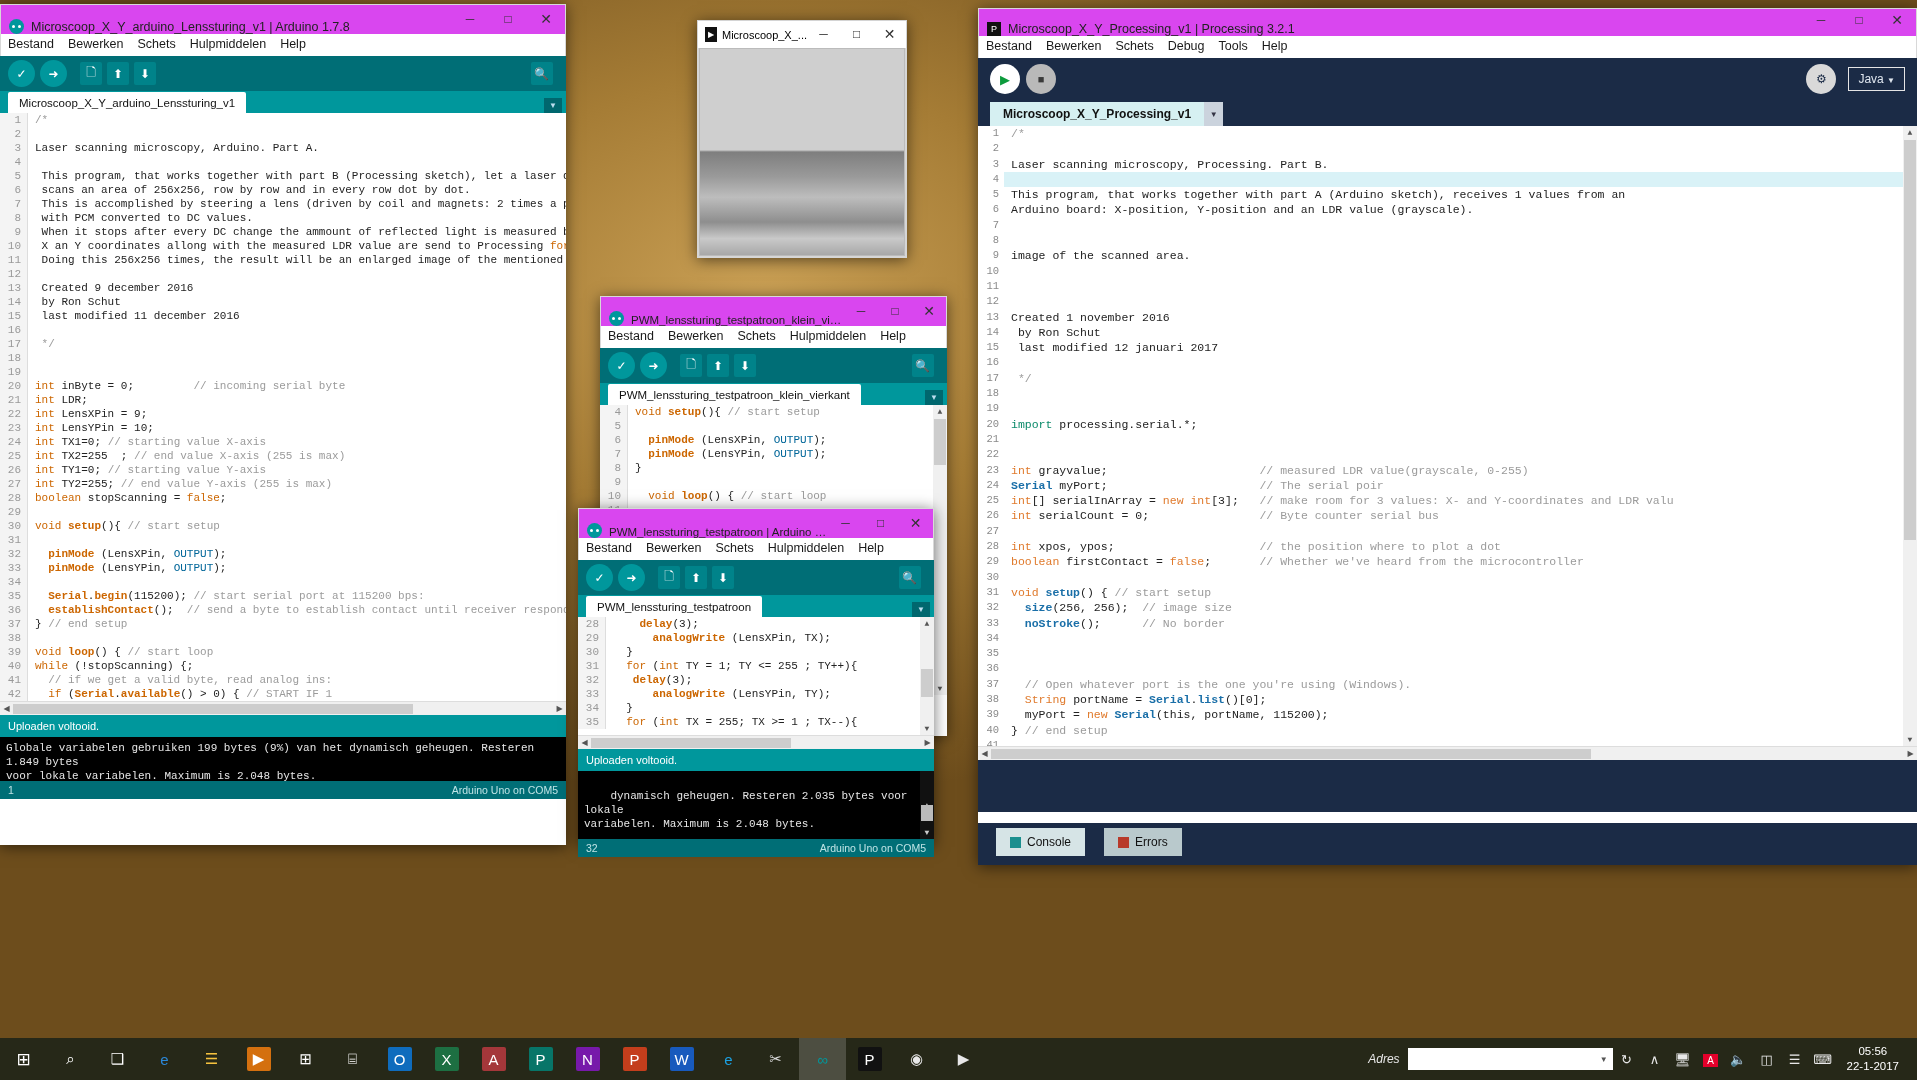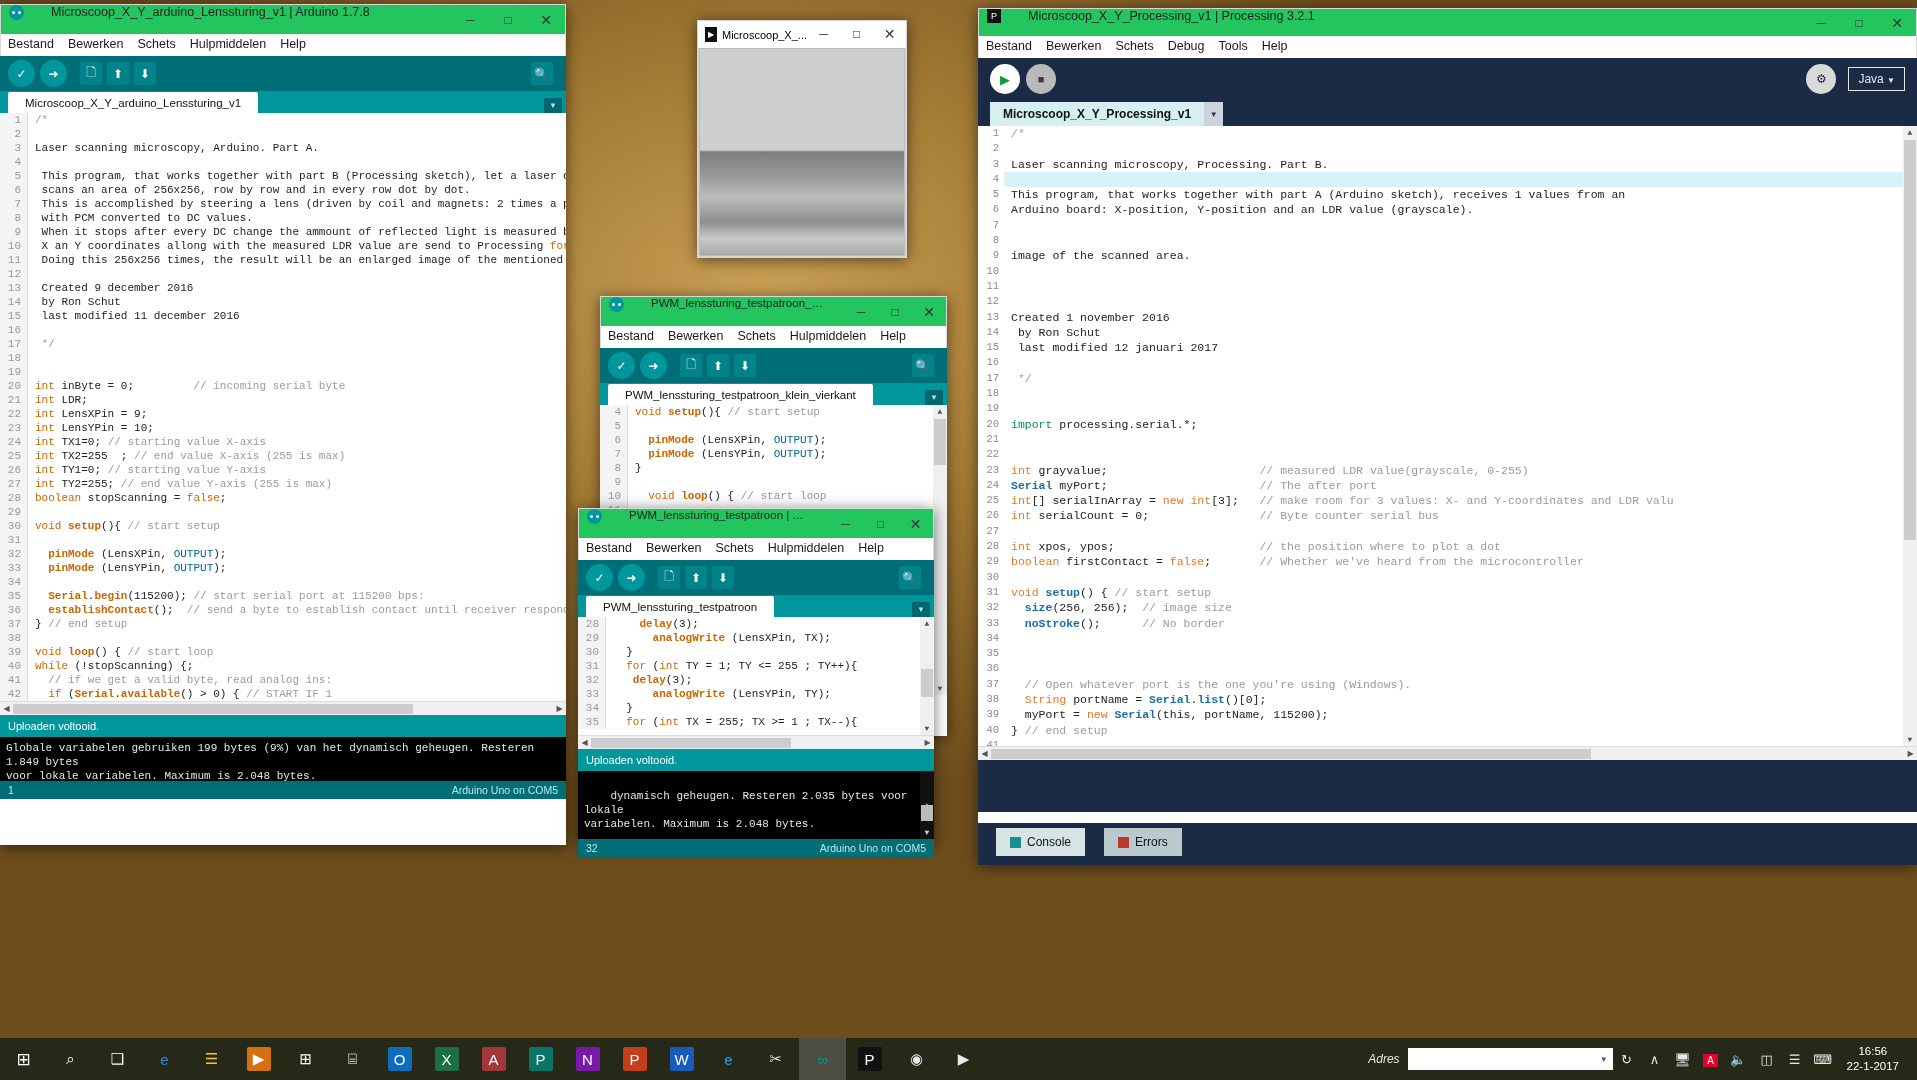--- a/index.html
+++ b/index.html
@@ -10,22 +10,22 @@
   body {
     position: relative;
     background: #4a3a22;
     background-image:
       radial-gradient(ellipse 700px 500px at 760px 300px, #caa055 0%, #a57c35 45%, #6d4d1c 100%),
       linear-gradient(160deg, #5d4a28 0%, #3a2d16 100%);
   }
   
   .win { position: absolute; background: #fff; box-shadow: 0 2px 14px rgba(0,0,0,.55); }
   .titlebar {
-    height: 30px; background: #22c55e; display: flex; align-items: flex-start;
-    padding-left: 8px; border: 1px solid #d8d8d8; border-bottom: none; gap: 20px;
+    height: 30px; background: #d946ef; display: flex; align-items: flex-end;
+    padding-left: 8px; border: 1px solid #d8d8d8; border-bottom: none;
   }
   .titlebar .ttl { font-size: 12.5px; color: #222; margin-left: 7px; white-space: nowrap;
                    overflow: hidden; text-overflow: ellipsis; flex: 1; }
   .wbtns { display: flex; height: 30px; }
   .wbtn { width: 38px; height: 30px; display: flex; align-items: center; justify-content: center;
           font-size: 12px; color: #333; }
   .wbtn.close { font-size: 14px; }
   .arduino-logo { width: 15px; height: 15px; border-radius: 50%; background: #00979c;
                   position: relative; flex: none; }
   .arduino-logo:before, .arduino-logo:after {
@@ -35,21 +35,21 @@
   .arduino-logo:after { right: 3px; }
   .menubar { display: flex; background: #fff; padding: 3px 7px 5px 7px; border-left: 1px solid #d8d8d8;
              border-right: 1px solid #d8d8d8; }
   .menubar span { font-size: 12.5px; color: #1a1a1a; margin-right: 14px; }
   .toolbar { background: #006e76; display: flex; align-items: center; padding: 4px 8px; }
   .tbtn { width: 27px; height: 27px; border-radius: 50%; background: #00979c; margin-right: 5px;
           display: flex; align-items: center; justify-content: center; color: #fff; font-size: 12px; }
   .tbtn.sq { border-radius: 2px; width: 22px; height: 23px; background: #00838a; }
   .tbsp { flex: 1; }
   .tabbar { background: #00979c; display: flex; align-items: flex-end; height: 22px; padding-left: 8px; }
-  .tab { background: #fff; height: 21px; padding: 0 17px; display: flex; align-items: center;
+  .tab { background: #fff; height: 21px; padding: 0 11px; display: flex; align-items: center;
          font-size: 11.5px; color: #111; border-radius: 2px 2px 0 0; }
   .tabdd { width: 18px; height: 15px; background: #00676e; margin-left: auto; margin-right: 4px;
            color: #bde; font-size: 8px; display: flex; align-items: center; justify-content: center; }
   .editor { background: #fff; position: relative; overflow: hidden;
             font-family: "Liberation Mono", monospace; }
   .ln { display: flex; line-height: 14px; font-size: 11px; white-space: pre; }
   .gut { width: 28px; min-width: 28px; text-align: right; padding-right: 6px; color: #999;
          background: #f4f4f4; border-right: 1px solid #ddd; user-select: none; }
   .code { padding-left: 7px; color: #222; }
   .kw  { color: #cc6600; }
@@ -400,21 +400,21 @@
       <div class="p-ln"><span class="p-gut">14</span><span class="p-code"> by Ron Schut</span></div>
       <div class="p-ln"><span class="p-gut">15</span><span class="p-code"> last modified 12 januari 2017</span></div>
       <div class="p-ln"><span class="p-gut">16</span><span class="p-code"></span></div>
       <div class="p-ln"><span class="p-gut">17</span><span class="p-code"><span class="pc"> */</span></span></div>
       <div class="p-ln"><span class="p-gut">18</span><span class="p-code"></span></div>
       <div class="p-ln"><span class="p-gut">19</span><span class="p-code"></span></div>
       <div class="p-ln"><span class="p-gut">20</span><span class="p-code"><span class="pg">import</span> processing.serial.*;</span></div>
       <div class="p-ln"><span class="p-gut">21</span><span class="p-code"></span></div>
       <div class="p-ln"><span class="p-gut">22</span><span class="p-code"></span></div>
       <div class="p-ln"><span class="p-gut">23</span><span class="p-code"><span class="pk">int</span> grayvalue;                      <span class="pc">// measured LDR value(grayscale, 0-255)</span></span></div>
-      <div class="p-ln"><span class="p-gut">24</span><span class="p-code"><span class="pf">Serial</span> myPort;                      <span class="pc">// The after port</span></span></div>
+      <div class="p-ln"><span class="p-gut">24</span><span class="p-code"><span class="pf">Serial</span> myPort;                      <span class="pc">// The serial poir</span></span></div>
       <div class="p-ln"><span class="p-gut">25</span><span class="p-code"><span class="pk">int</span>[] serialInArray = <span class="pk">new</span> <span class="pk">int</span>[3];   <span class="pc">// make room for 3 values: X- and Y-coordinates and LDR valu</span></span></div>
       <div class="p-ln"><span class="p-gut">26</span><span class="p-code"><span class="pk">int</span> serialCount = 0;                <span class="pc">// Byte counter serial bus</span></span></div>
       <div class="p-ln"><span class="p-gut">27</span><span class="p-code"></span></div>
       <div class="p-ln"><span class="p-gut">28</span><span class="p-code"><span class="pk">int</span> xpos, ypos;                     <span class="pc">// the position where to plot a dot</span></span></div>
       <div class="p-ln"><span class="p-gut">29</span><span class="p-code"><span class="pk">boolean</span> firstContact = <span class="pk">false</span>;       <span class="pc">// Whether we've heard from the microcontroller</span></span></div>
       <div class="p-ln"><span class="p-gut">30</span><span class="p-code"></span></div>
       <div class="p-ln"><span class="p-gut">31</span><span class="p-code"><span class="pk">void</span> <span class="pf">setup</span>() { <span class="pc">// start setup</span></span></div>
       <div class="p-ln"><span class="p-gut">32</span><span class="p-code">  <span class="pf">size</span>(256, 256);  <span class="pc">// image size</span></span></div>
       <div class="p-ln"><span class="p-gut">33</span><span class="p-code">  <span class="pf">noStroke</span>();      <span class="pc">// No border</span></span></div>
       <div class="p-ln"><span class="p-gut">34</span><span class="p-code"></span></div>
@@ -526,17 +526,17 @@
     <span class="ti">∧</span>
     <span class="ti">🖥</span>
     <span class="ti">
       <span style="background:#e4002b;color:#fff;padding:1px 4px;font-size:10px;">A</span>
     </span>
     <span class="ti">🔈</span>
     <span class="ti">◫</span>
     <span class="ti">☰</span>
     <span class="ti">⌨</span>
     <div class="clock">
-      <div>16:56</div>
+      <div>05:56</div>
       <div>22-1-2017</div>
     </div>
   </div>
 </div>
 
 </body></html>

